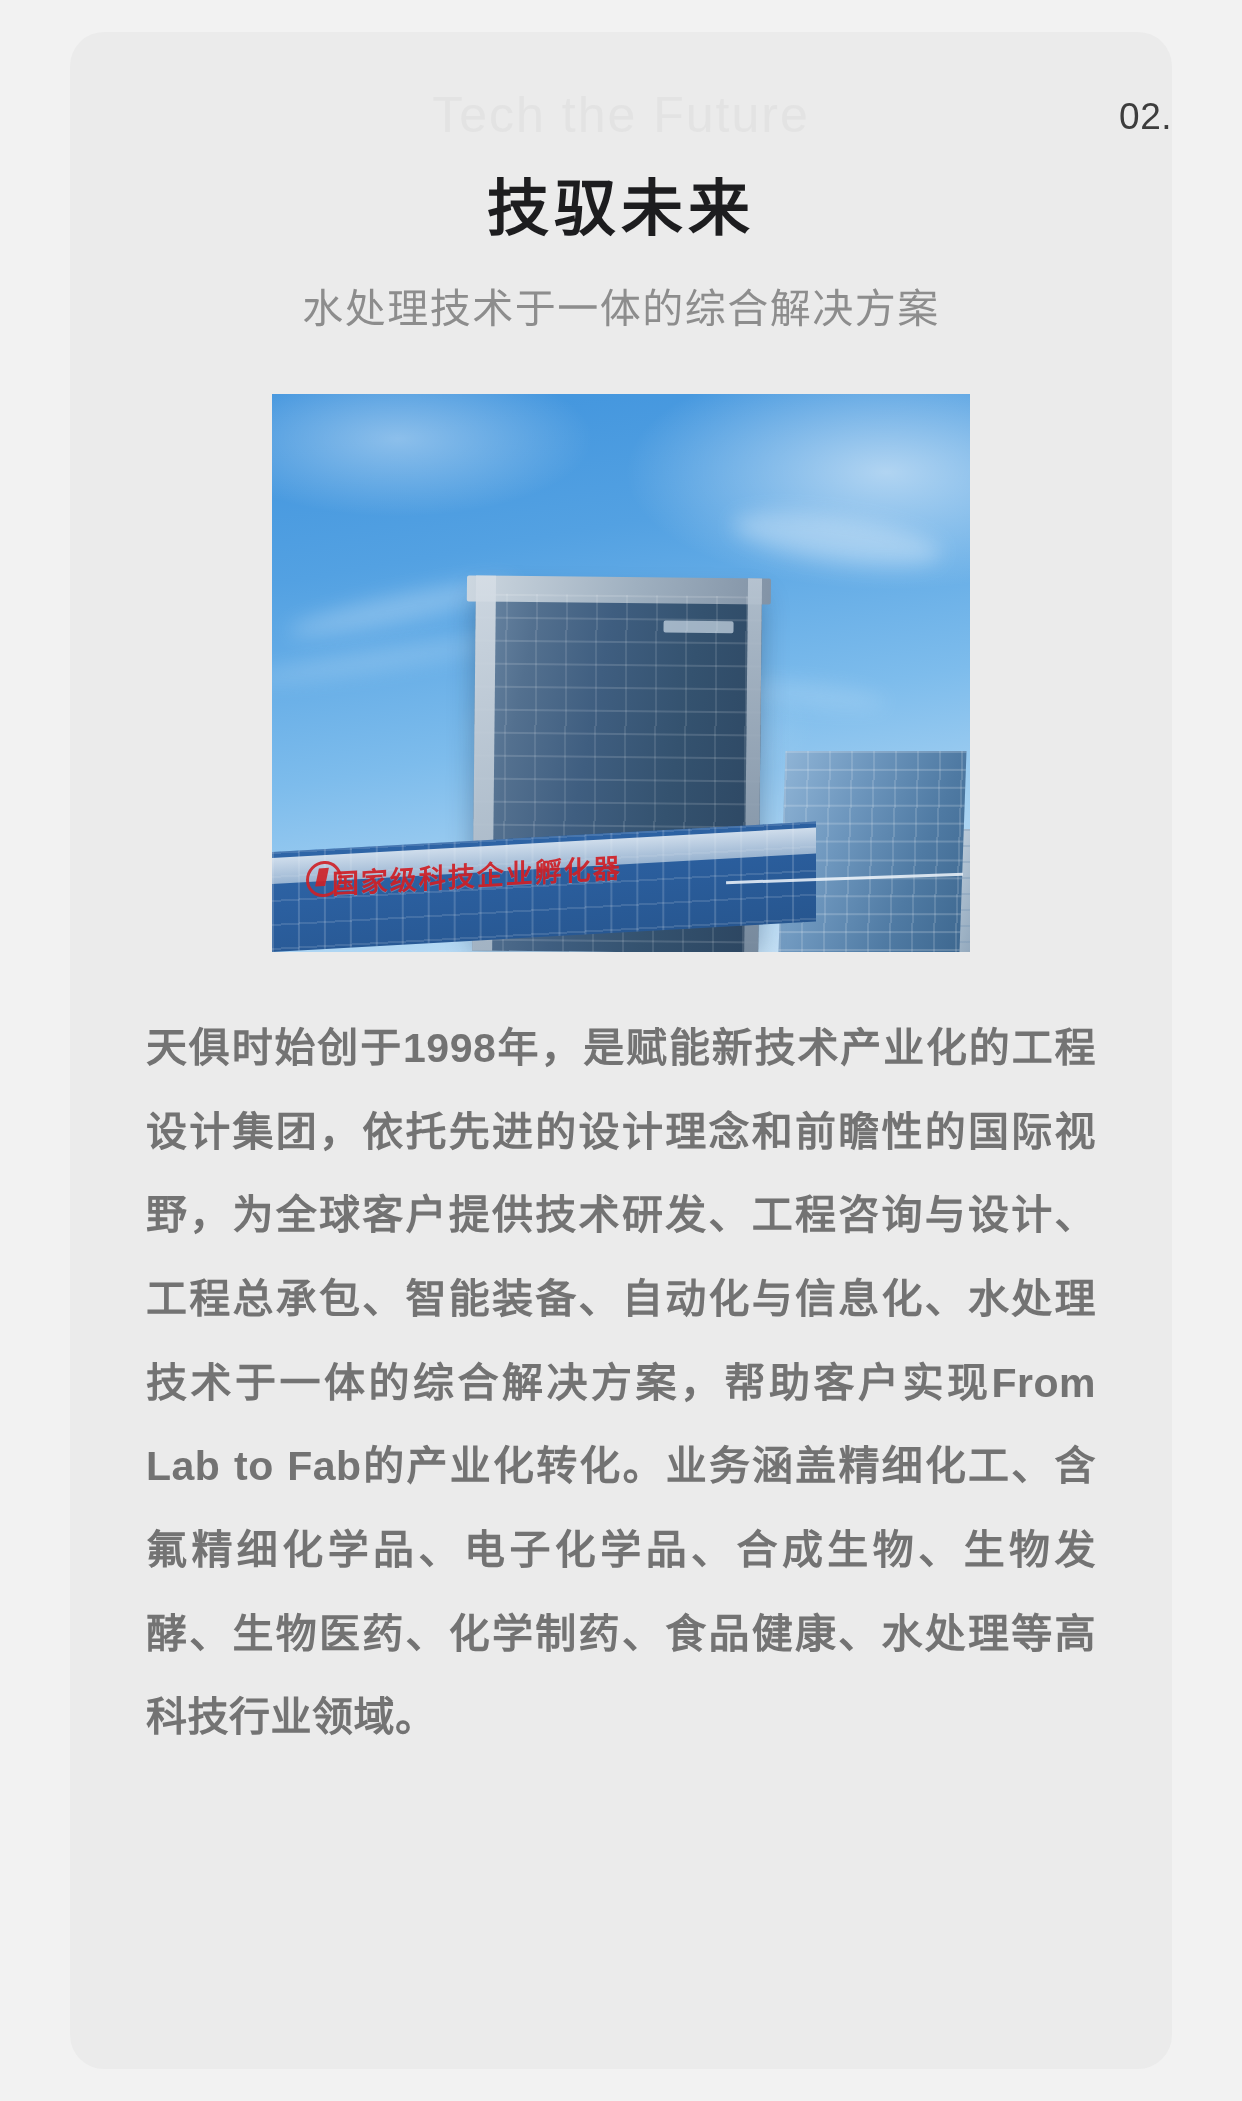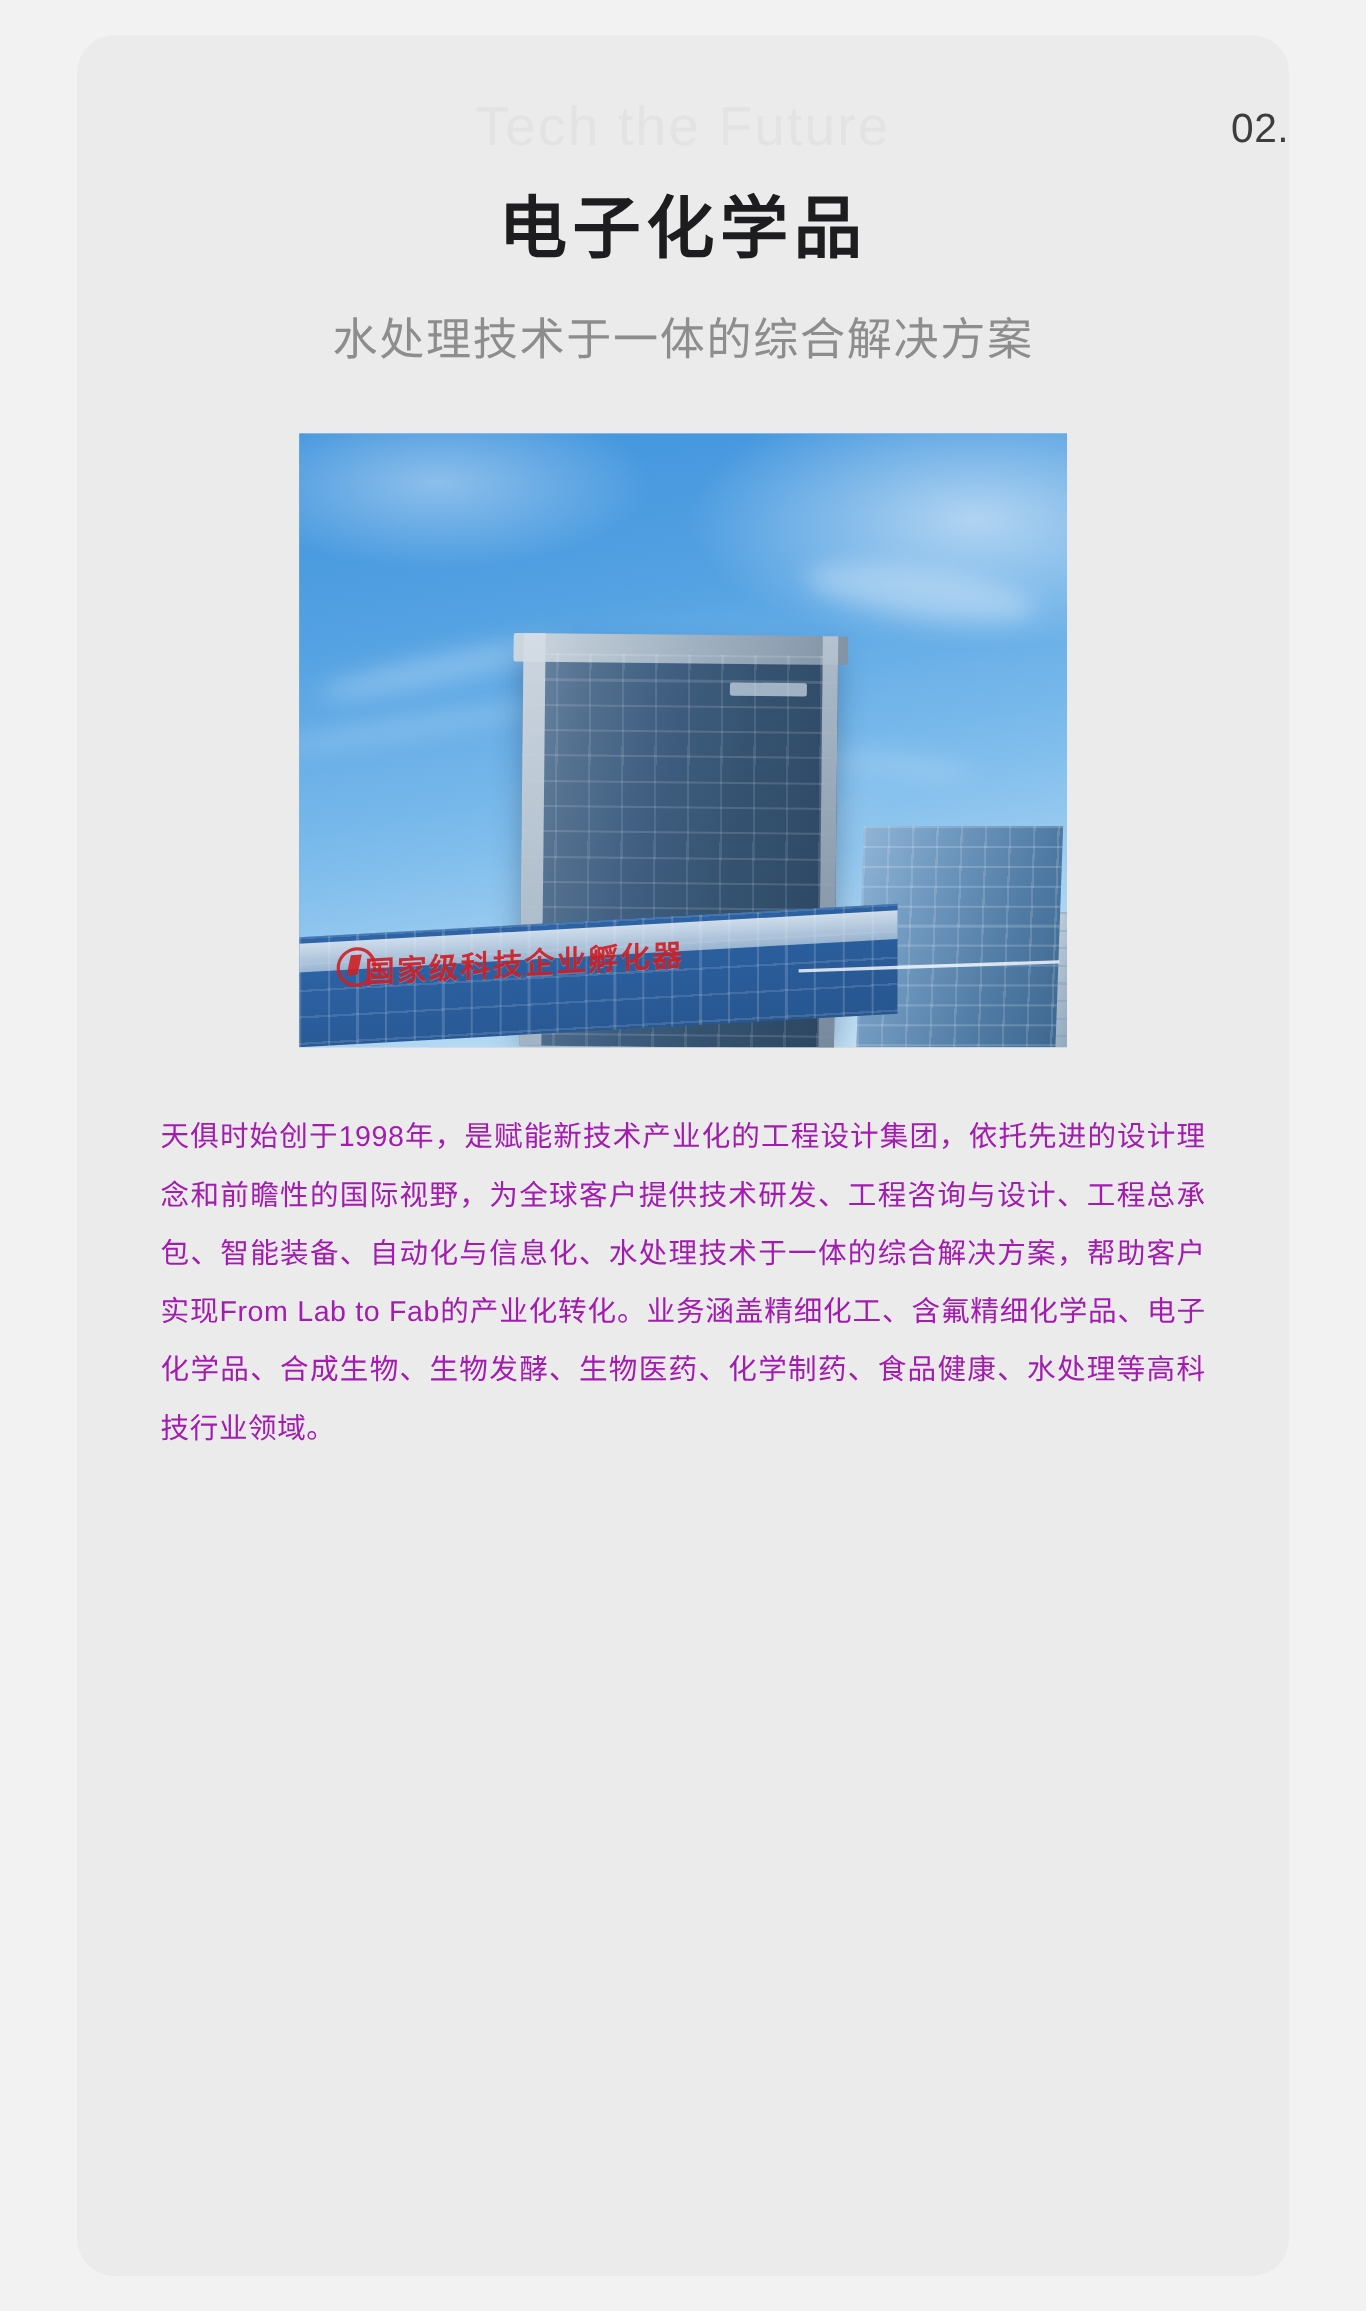--- a/index.html
+++ b/index.html
@@ -260,41 +260,41 @@
     bottom: 13%;
     width: 34%;
     height: 3px;
     background: rgba(240,246,251,0.85);
     transform: rotate(-2deg);
   }
 
   
   .body-text {
     margin: 55px 76px 0 76px;
-    font-size: 26px;
+    font-size: 41px;
     line-height: 2.04;
-    color: #a21caf;
+    color: #737373;
     letter-spacing: 0.5px;
     text-align: justify;
     text-justify: inter-ideograph;
-    font-weight: 400;
+    font-weight: 700;
   }
 </style>
 </head>
 <body>
 
 <div class="page">
   <div class="card">
 
     <div class="header">
       <div class="ghost-wrap">
         <div class="ghost-en">Tech the Future</div>
         <div class="section-num">02.</div>
       </div>
-      <h1 class="title-cn">电子化学品</h1>
+      <h1 class="title-cn">技驭未来</h1>
       <div class="subtitle-cn">水处理技术于一体的综合解决方案</div>
     </div>
 
     <div class="photo">
       <div class="sky"></div>
       <div class="cloud-streak cl1"></div>
       <div class="cloud-streak cl2"></div>
       <div class="cloud-streak cl3"></div>
       <div class="cloud-streak cl4"></div>
 

